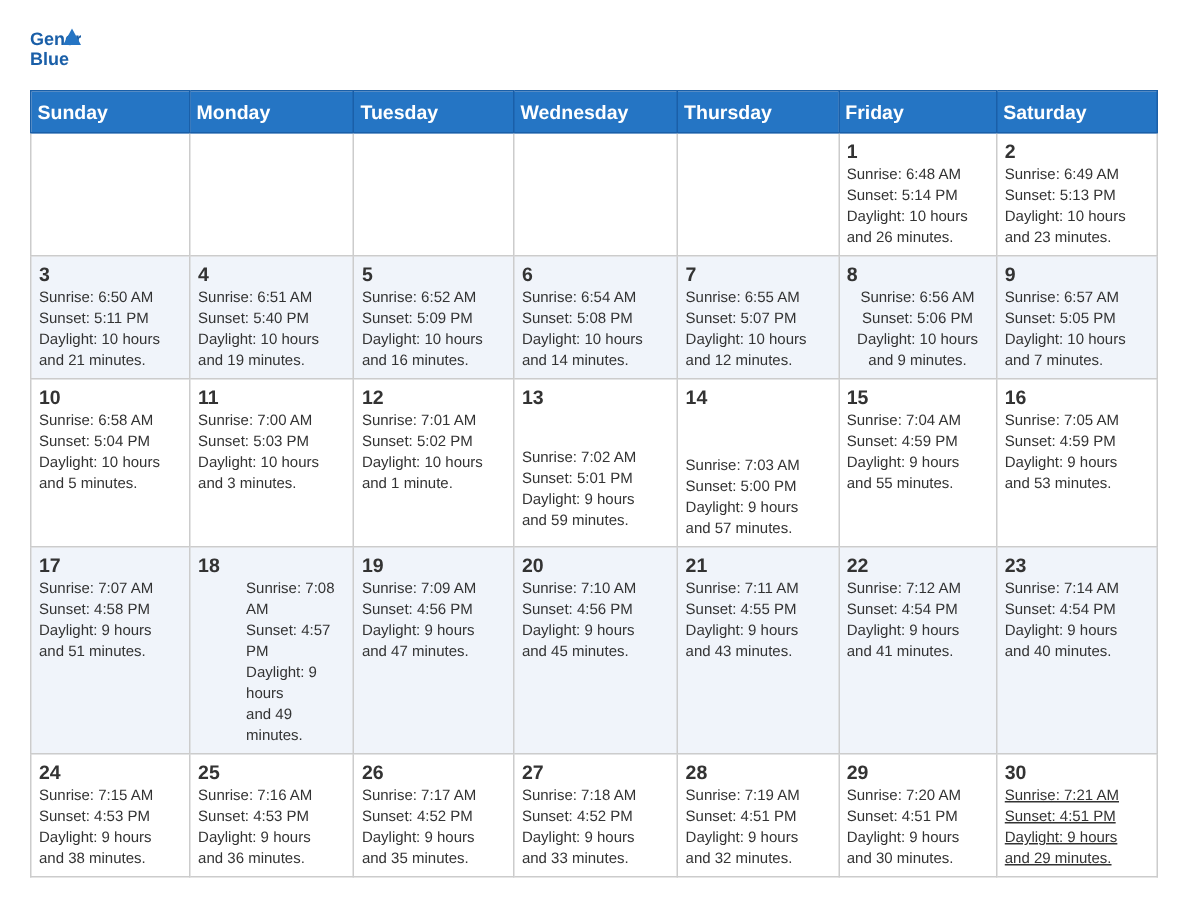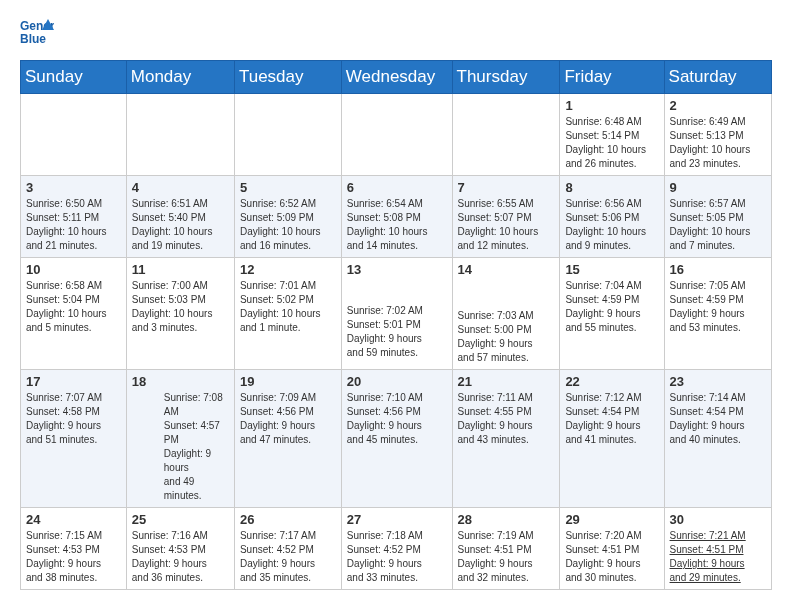--- a/index.html
+++ b/index.html
@@ -39,22 +39,22 @@
       color: #555;
     }
     .calendar {
       width: 100%;
       border-collapse: collapse;
       border: 1px solid #ccc;
     }
     .calendar th {
       background: #2575c4;
       color: #fff;
-      font-size: 17px;
-      font-weight: normal;
+      font-size: 13px;
+      font-weight: bold;
       padding: 6px 4px;
       text-align: left;
       border: 1px solid #1a5fa8;
     }
     .calendar td {
       vertical-align: top;
       border: 1px solid #ccc;
       padding: 4px 5px;
       width: 113px;
       min-height: 80px;
@@ -172,21 +172,21 @@
           </td>
           <td>
             <span class="day-num">7</span>
             <div class="day-info" style="white-space: pre-line;">Sunrise: 6:55 AM
 Sunset: 5:07 PM
 Daylight: 10 hours
 and 12 minutes.</div>
           </td>
           <td>
             <span class="day-num">8</span>
-            <div class="day-info" style="white-space: pre-line;">Sunrise: 6:56 AM
+            <div class="day-info" style="white-space: pre-line; text-align: center;">Sunrise: 6:56 AM
 Sunset: 5:06 PM
 Daylight: 10 hours
 and 9 minutes.</div>
           </td>
           <td>
             <span class="day-num">9</span>
             <div class="day-info" style="white-space: pre-line;">Sunrise: 6:57 AM
 Sunset: 5:05 PM
 Daylight: 10 hours
 and 7 minutes.</div>

